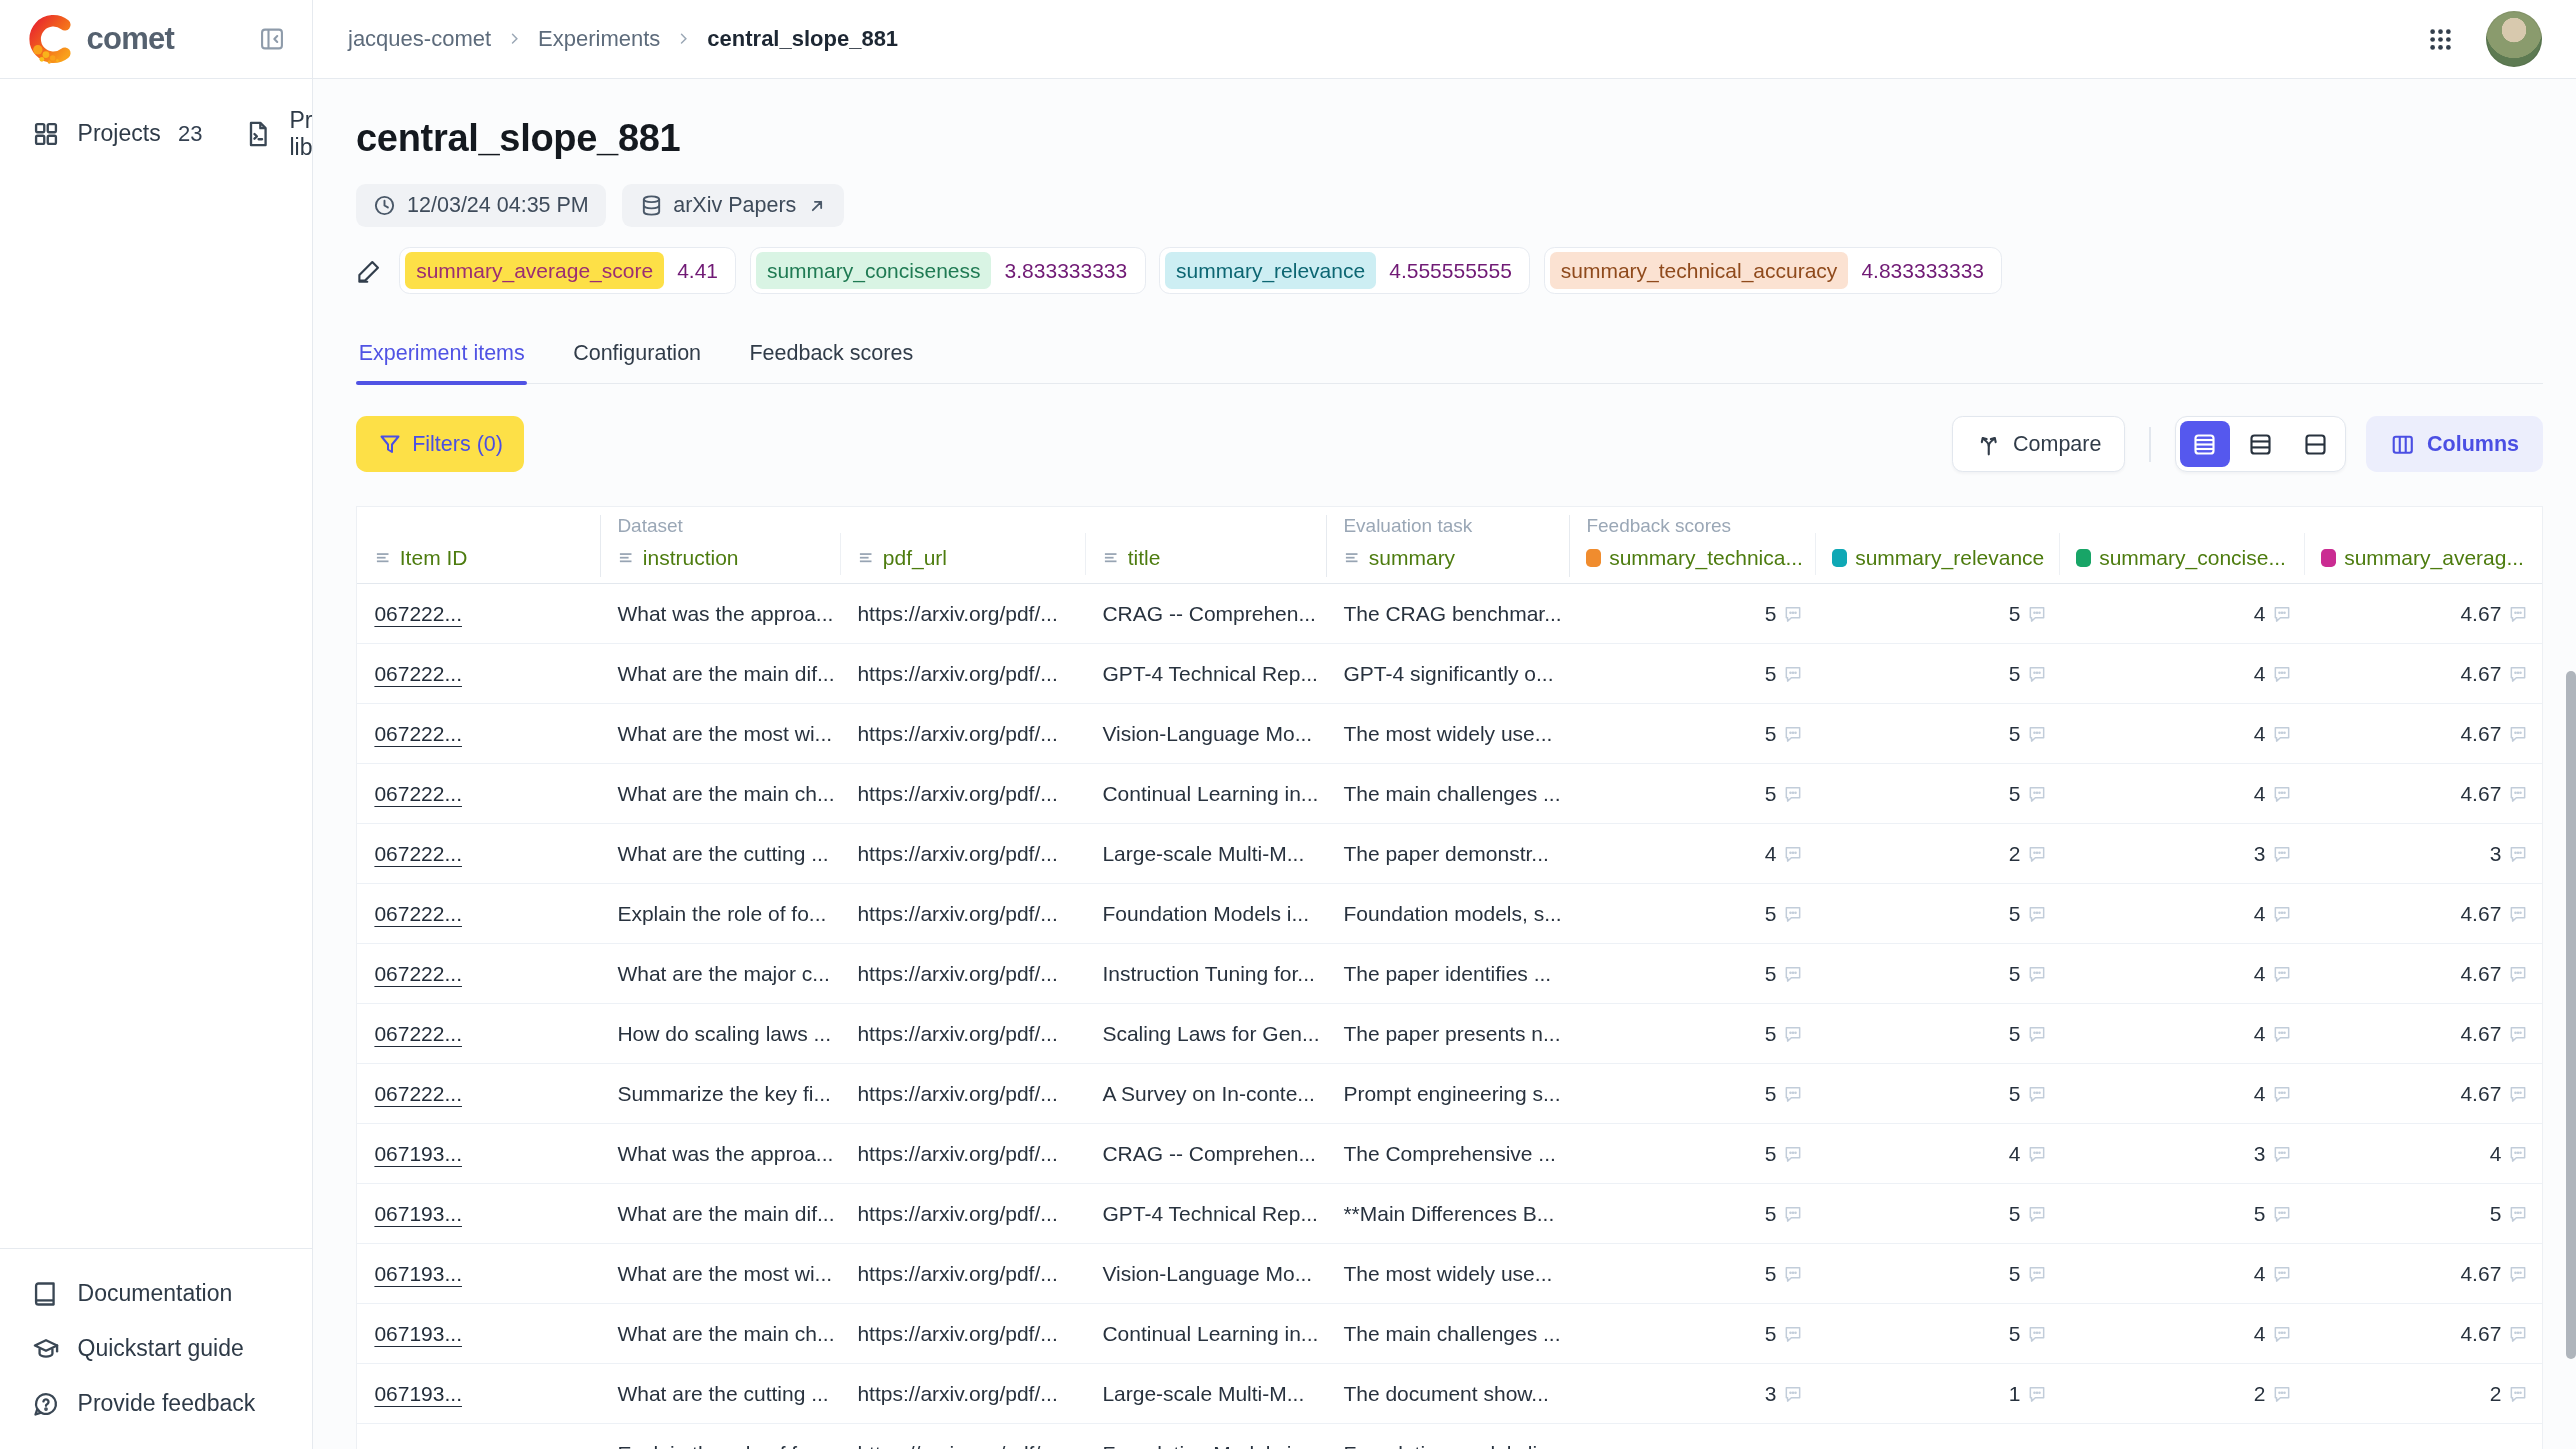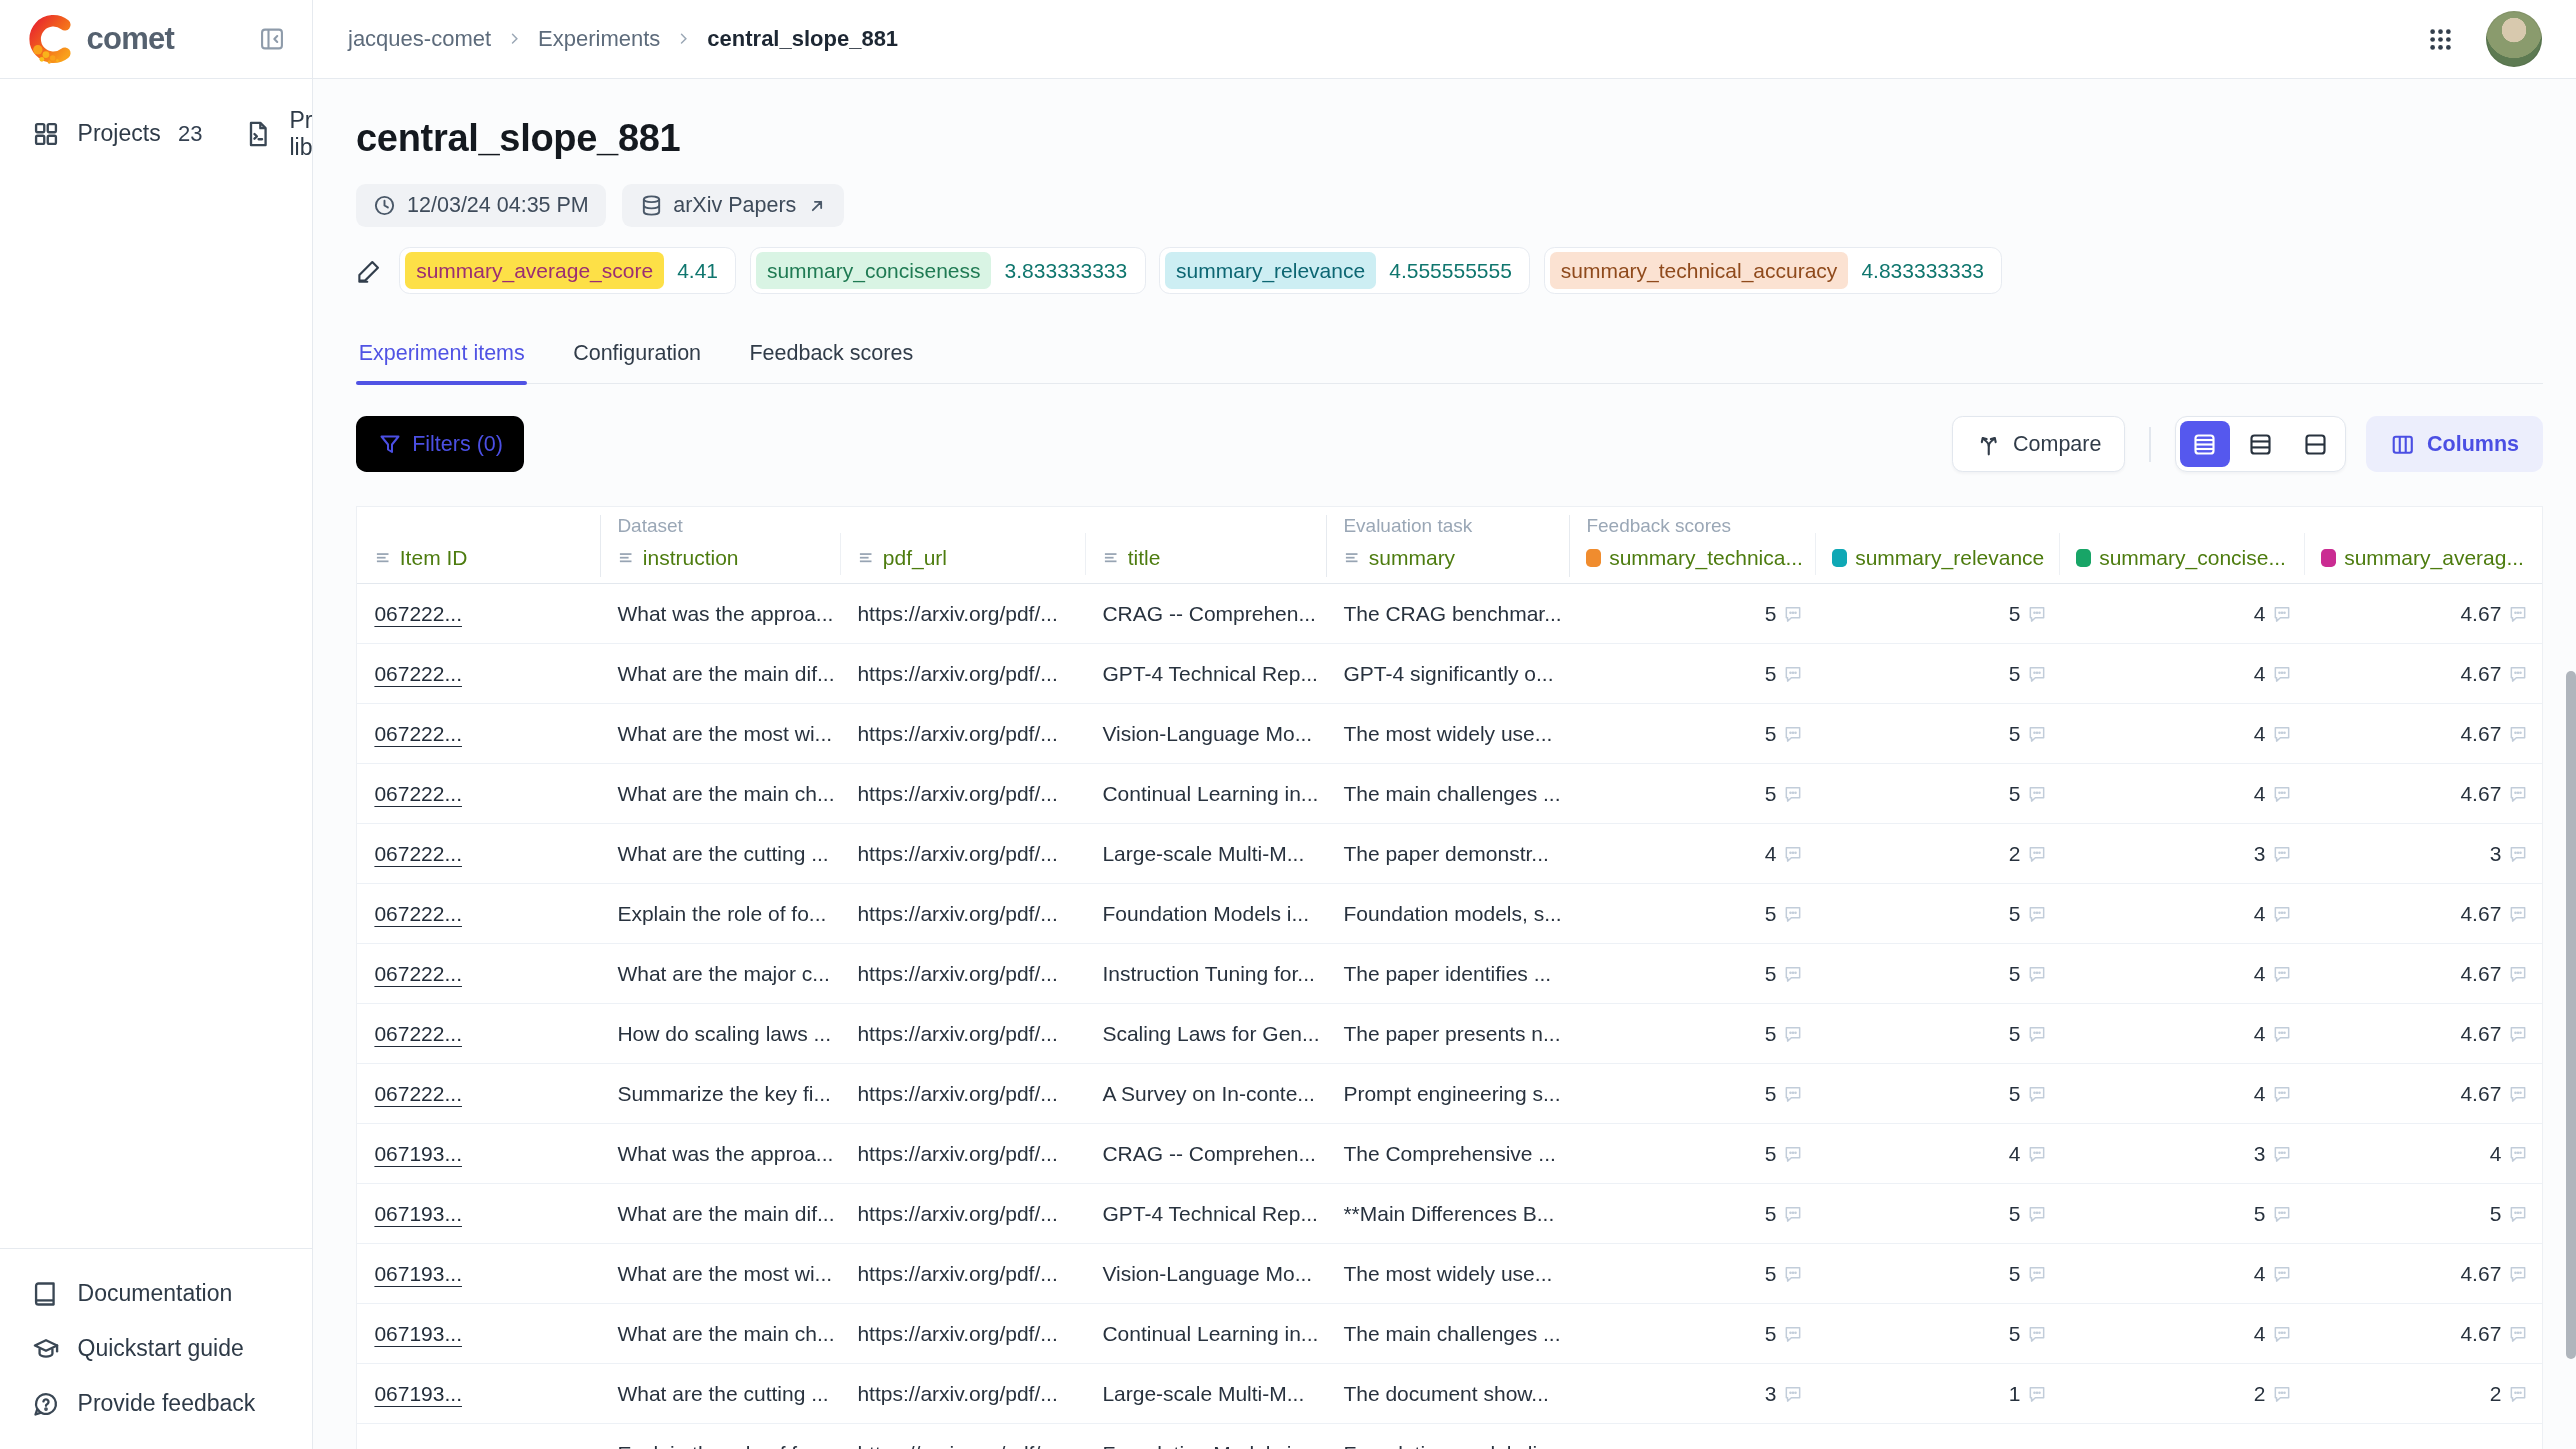--- a/index.html
+++ b/index.html
@@ -46,31 +46,31 @@
   .content { flex:1; background:#FBFCFD; padding:38px 34px 0 43px; overflow:hidden; }
   .page-title { font-size:38px; font-weight:700; color:#14191F; letter-spacing:-0.3px; }
   .meta-row { display:flex; gap:16px; margin-top:24px; }
   .pill { display:flex; align-items:center; gap:10.7px; height:43px; background:#F0F2F5;
     border-radius:9.4px; padding:0 17.4px; font-size:21.5px; font-weight:500; color:#3E4B5A; cursor:pointer; }
   .scores-row { display:flex; align-items:center; gap:13.4px; margin-top:20px; }
   .edit-icn { margin-right:2.7px; display:flex; cursor:pointer; }
   .score-card { display:flex; align-items:center; gap:13.4px; background:#fff; border:1.3px solid #E7EBF1;
     border-radius:10.7px; padding:4.7px 17.4px 4.7px 5.4px; height:47px; }
   .score-chip { border-radius:6.7px; padding:6.7px 10.7px; font-size:21px; font-weight:500; white-space:nowrap; }
-  .score-val { font-size:21px; color:#0f766e; }
+  .score-val { font-size:21px; color:#701a75; }
 
   .tabs { display:flex; gap:43px; margin-top:35px; border-bottom:1.3px solid #E6EAEF; }
   .tab { font-size:21.5px; color:#313C49; padding:12px 2.7px 17.4px 2.7px; position:relative; cursor:pointer; }
   .tab.active { color:#5053E4; font-weight:500; }
   .tab.active::after { content:""; position:absolute; left:0; right:0; bottom:-1.3px; height:4px;
     background:#5053E4; border-radius:2.7px; }
 
   .toolbar { display:flex; align-items:center; margin-top:32px; }
   .filters-btn { display:flex; align-items:center; gap:10.7px; height:56px; padding:0 21.5px;
-    background:#000000; border-radius:10.7px; color:#4B4FE3; font-size:21.5px; font-weight:500; cursor:pointer; }
+    background:#fde047; border-radius:10.7px; color:#4B4FE3; font-size:21.5px; font-weight:500; cursor:pointer; }
   .toolbar-right { margin-left:auto; display:flex; align-items:center; gap:20px; }
   .compare-btn { display:flex; align-items:center; gap:12px; height:56px; padding:0 23px; background:#fff;
     border:1.3px solid #E2E7EE; border-radius:10.7px; font-size:21.5px; font-weight:500; color:#313C49;
     box-shadow:0 1.3px 2.7px rgba(20,30,45,.04); cursor:pointer; }
   .vdivider { width:1.3px; height:35px; background:#E2E7EE; margin:0 4px; }
   .toggle-group { display:flex; align-items:center; gap:5.4px; background:#fff; border:1.3px solid #E2E7EE;
     border-radius:12px; padding:4px; height:56px; box-shadow:0 1.3px 2.7px rgba(20,30,45,.04); }
   .toggle { width:50px; height:46px; border-radius:8px; display:flex; align-items:center;
     justify-content:center; cursor:pointer; }
   .toggle.active { background:#5558EE; }

